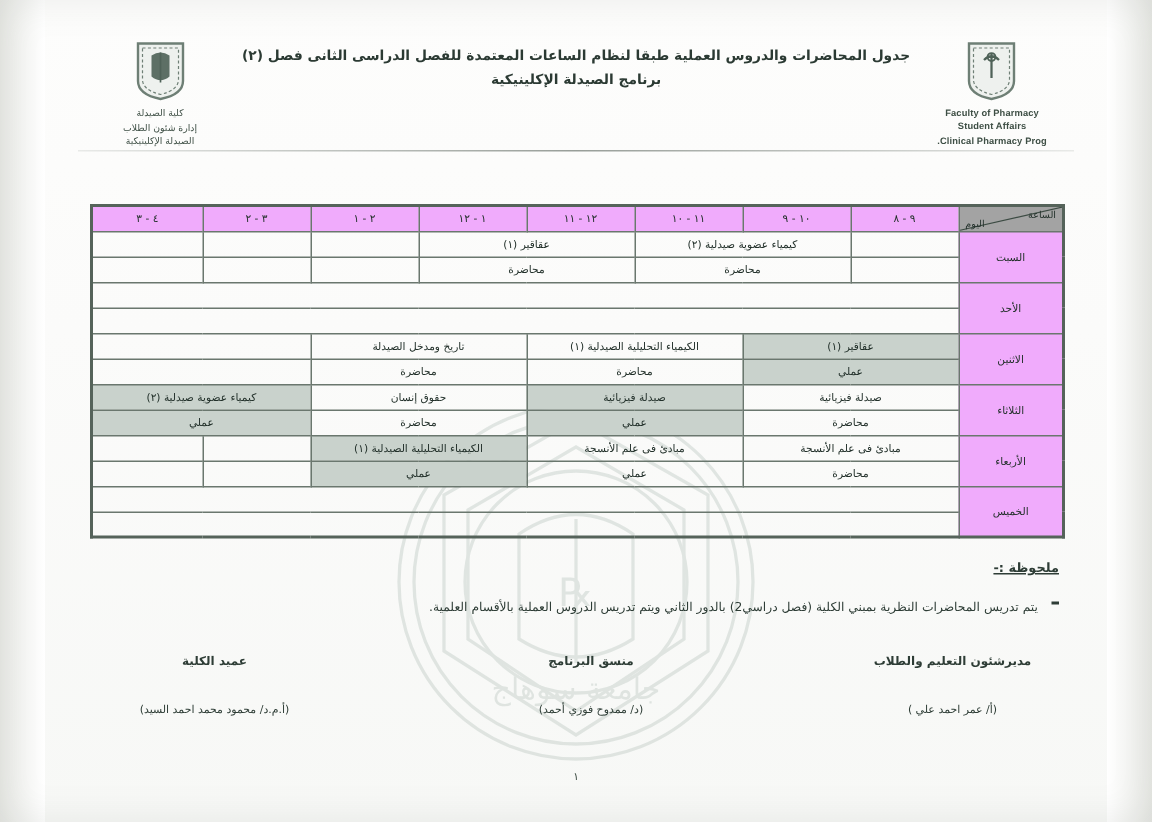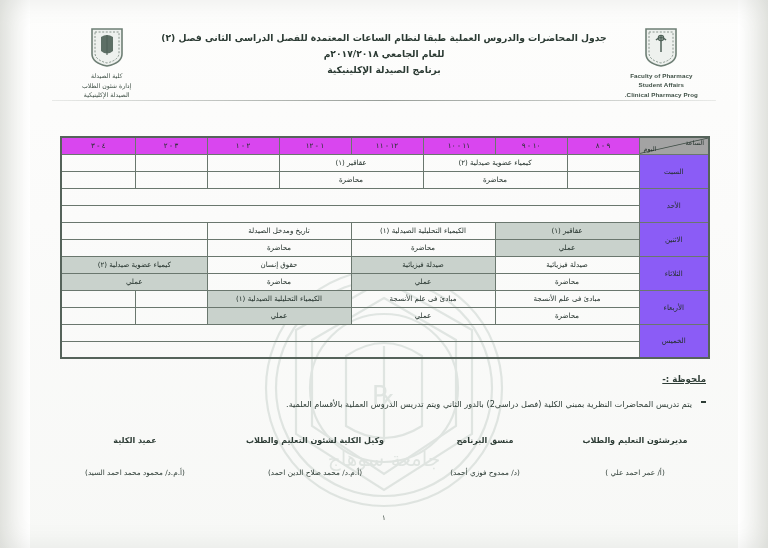--- a/index.html
+++ b/index.html
@@ -71,25 +71,25 @@
     border-collapse:collapse; width:100%; table-layout:fixed;
     border:2px solid #55635a;
   }
   table.grid td{
     border:1px solid #6a776e;
     text-align:center; vertical-align:middle;
     font-size:7.1px; color:#22302a;
     padding:0; height:17px;
   }
   td.hdr{
-    background:#d946ef; height:25px; font-size:7.6px; letter-spacing:.4px;
+    background:#f0abfc; height:25px; font-size:7.6px; letter-spacing:.4px;
     border:1.6px solid #55635a;
   }
   td.daycell{
-    background:#8b5cf6; font-size:7.4px;
+    background:#f0abfc; font-size:7.4px;
     border:1.6px solid #55635a; width:68px;
   }
   td.corner{
     background:#a3a3a3; position:relative; height:25px;
     border:1.6px solid #55635a; width:68px; padding:0;
   }
   .corner-inner{ position:absolute; inset:0; }
   .corner-inner svg{ position:absolute; inset:0; width:100%; height:100%; }
   .c-hour{ position:absolute; top:1px; right:4px; font-size:6.4px; }
   .c-day { position:absolute; bottom:1px; left:4px; font-size:6.4px; }
@@ -154,21 +154,20 @@
     </svg>
     <div class="lines">
       <div class="side-en">Faculty of Pharmacy</div>
       <div class="side-en">Student Affairs</div>
       <div class="side-en">Clinical Pharmacy Prog.</div>
     </div>
   </div>
 
   <div id="title-block">
     <div class="t-line">جدول المحاضرات والدروس العملية طبقا لنظام الساعات المعتمدة للفصل الدراسى الثانى فصل (٢)</div>
-    <div class="t-line">للعام الجامعي ٢٠١٧/٢٠١٨م</div>
     <div class="t-line">برنامج الصيدلة الإكلينيكية</div>
   </div>
 
   <div class="side-block">
     <svg class="crest" viewBox="0 0 34 42">
       <path d="M2 3 h30 v25 q0 9 -15 12 q-15 -3 -15 -12 Z" fill="#eef1ee" stroke="#6e7f75" stroke-width="1.6"></path>
       <path d="M5 6 h24 v21 q0 7 -12 10 q-12 -3 -12 -10 Z" fill="none" stroke="#6e7f75" stroke-width="0.8" stroke-dasharray="2 1.6"></path>
       <path d="M11 11 q6 -4 12 0 l0 14 q-6 5 -12 0 Z" fill="#5d6f65"></path>
       <path d="M17 9 v20" stroke="#4f6258" stroke-width="1.1"></path>
     </svg>
@@ -300,23 +299,19 @@
 
 <div id="signatures">
     <div class="sig sig-w1">
       <div class="sig-role">مديرشئون التعليم والطلاب</div>
       <div class="sig-name">(أ/ عمر احمد علي )</div>
     </div>
     <div class="sig sig-w2">
       <div class="sig-role">منسق البرنامج</div>
       <div class="sig-name">(د/ ممدوح فوزي أحمد)</div>
     </div>
-    <div class="sig sig-w3">
-      <div class="sig-role">وكيل الكلية لشئون التعليم والطلاب</div>
-      <div class="sig-name">(أ.م.د/ محمد صلاح الدين احمد)</div>
-    </div>
     <div class="sig sig-w4">
       <div class="sig-role">عميد الكلية</div>
       <div class="sig-name">(أ.م.د/ محمود محمد احمد السيد)</div>
     </div>
   </div>
 
 <div id="page-number">١</div>
 
 </body></html>

